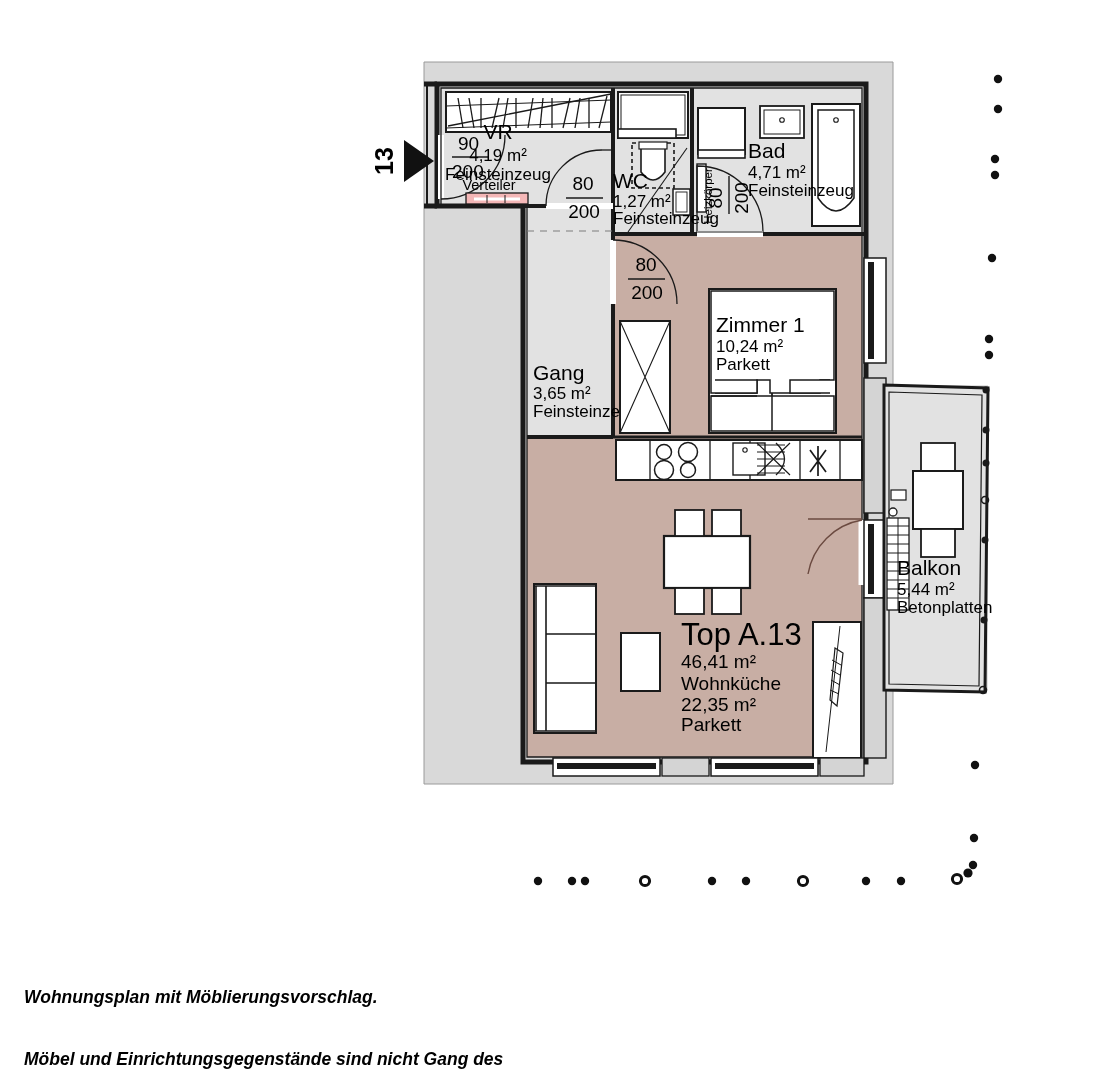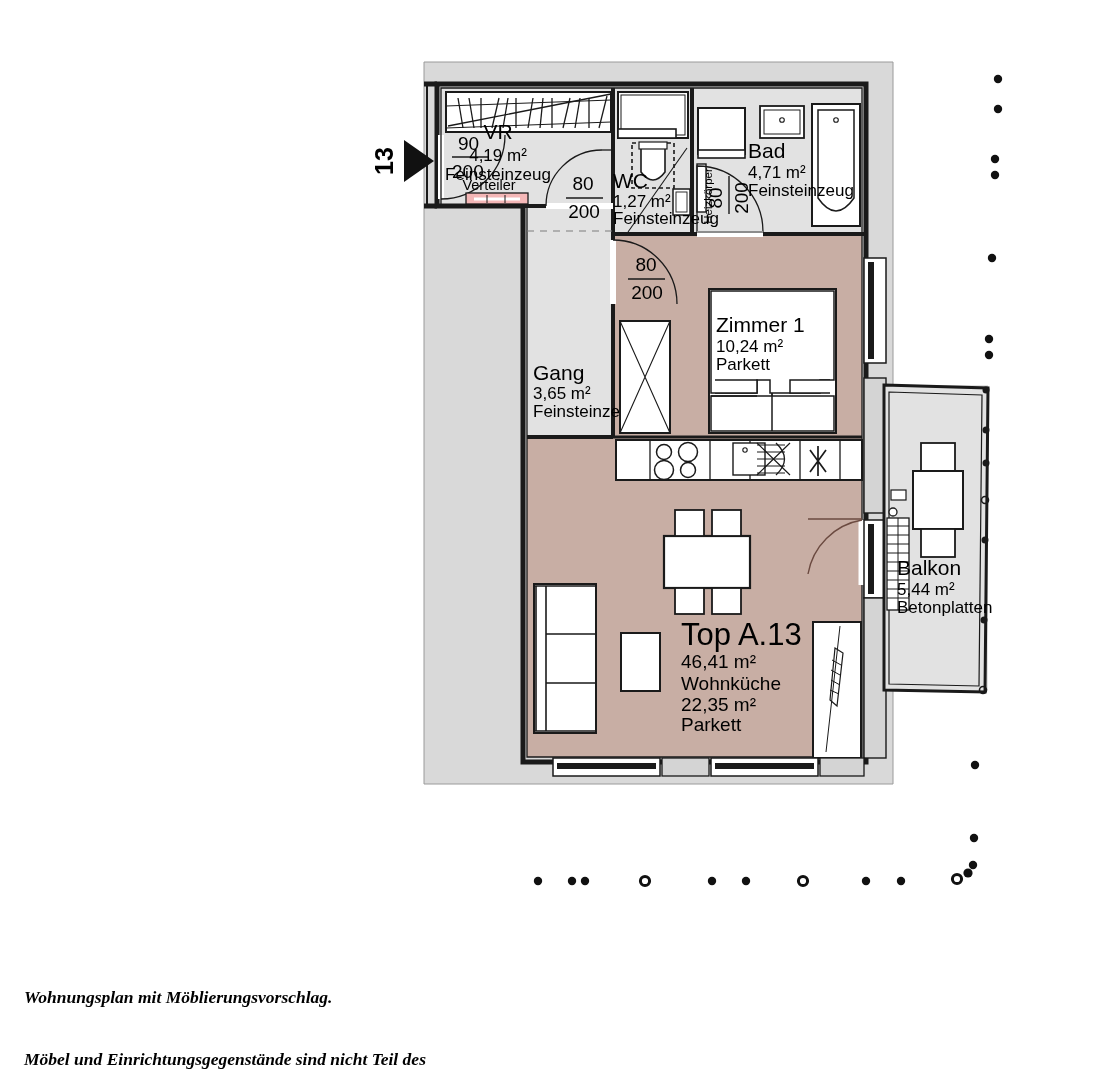--- a/index.html
+++ b/index.html
@@ -34,21 +34,21 @@
     top: 946px;
     width: 660px;
     font-family: "Liberation Sans", sans-serif;
     font-style: italic;
     font-weight: bold;
     font-size: 17.5px;
     line-height: 20.6px;
     color: #000000;
     white-space: pre;
   }
-  .caption-line { display: block; font-family: Liberation Serif, serif; }
+  .caption-line { display: block; }
   .room-label, .dim-label, .misc-label {
     font-family: "Liberation Sans", sans-serif;
     fill: #000000;
   }
 </style>
 </head>
 <body>
 
 <div id="plan-root">
 
@@ -403,20 +403,20 @@
       <circle cx="866" cy="881" r="4.2"></circle>
       <circle cx="901" cy="881" r="4.2"></circle>
       <circle cx="957" cy="879" r="4.6" fill="none" stroke="#111111" stroke-width="3"></circle>
       <circle cx="968" cy="873" r="4.6"></circle>
     </g>
 
   </svg>
 
   <div class="caption-block">
     <span class="caption-line">Wohnungsplan mit Möblierungsvorschlag.</span>
-    <span class="caption-line">Möbel und Einrichtungsgegenstände sind nicht Teil des</span>
+    <span class="caption-line">Möbel und Einrichtungsgegenstände sind nicht Gang des</span>
     
     
     
     
   </div>
 
 </div>
 
 </body></html>

